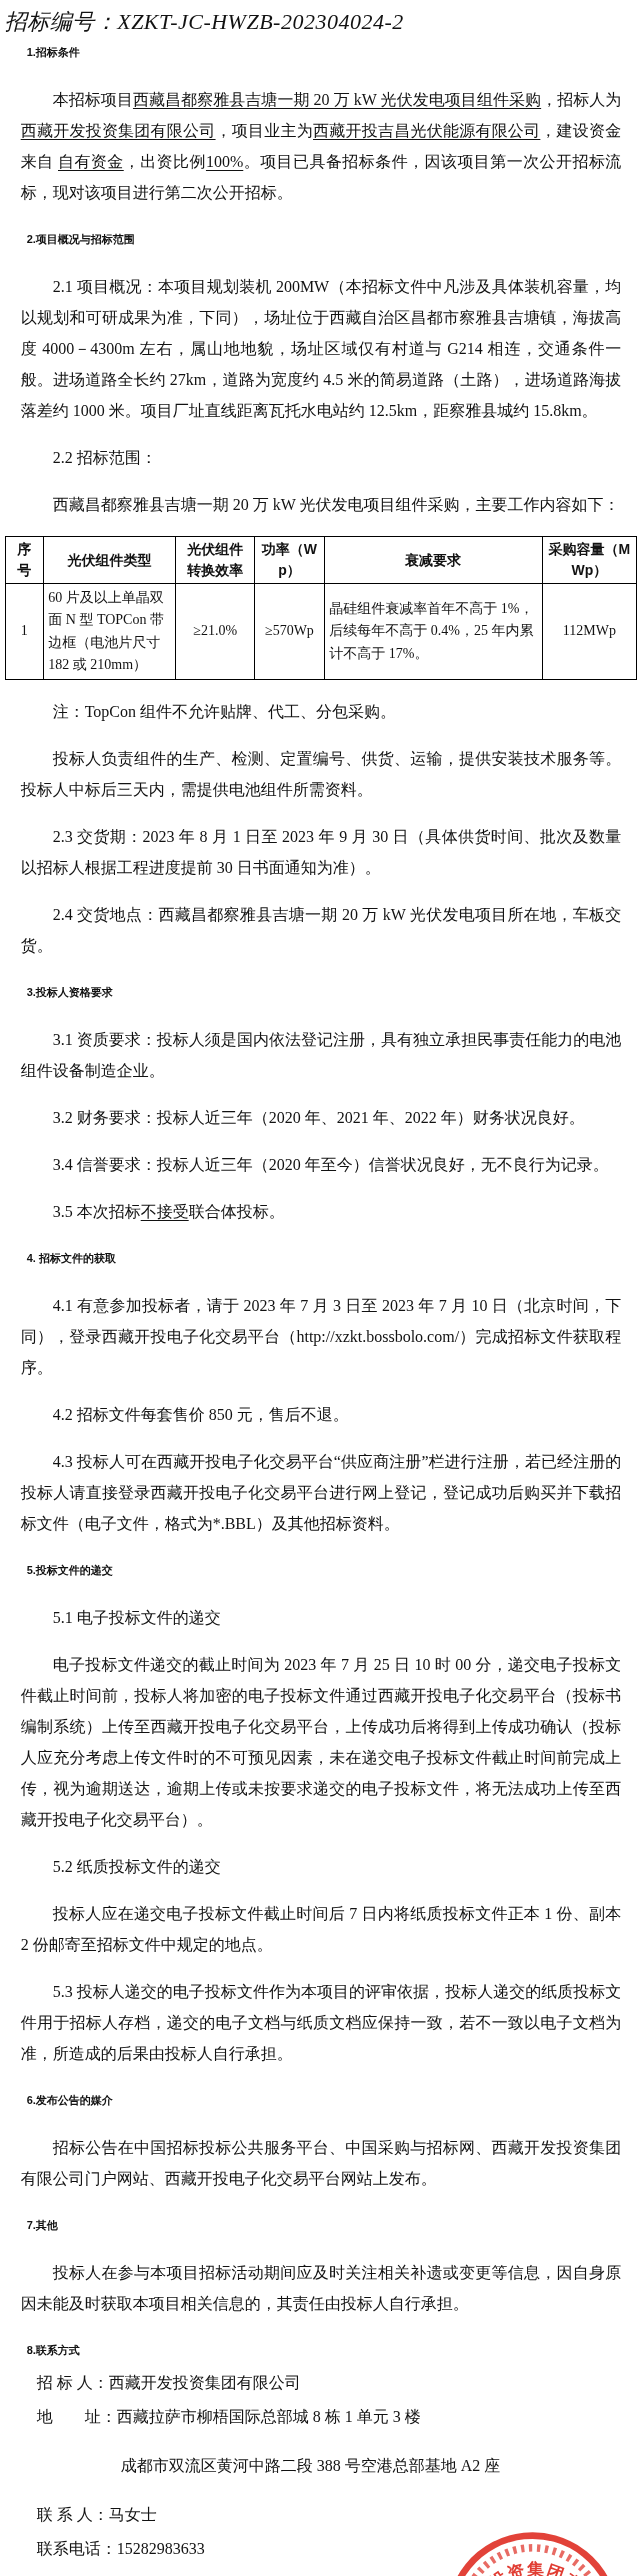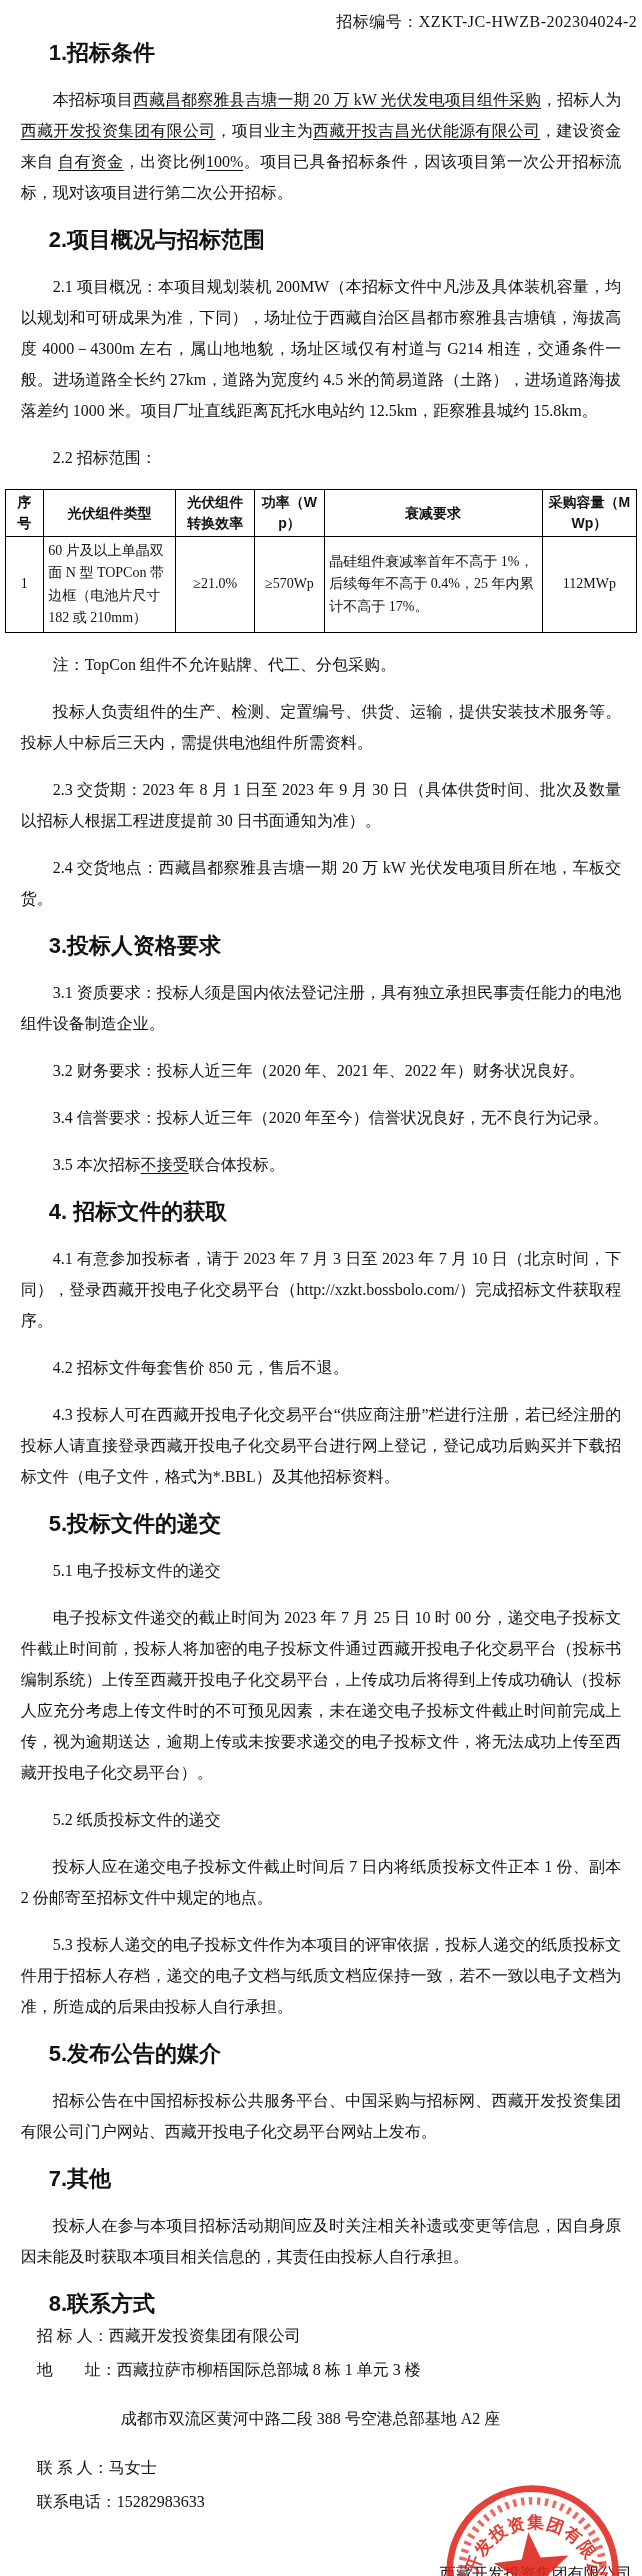--- a/index.html
+++ b/index.html
@@ -11,31 +11,32 @@
     padding:5.6px 4.7px 0 4.7px;
     font-family:"Liberation Serif","DejaVu Serif",serif;
     font-size:16px;
     line-height:31px;
     color:#121212;
     text-align:justify;
     word-break:break-all;
     overflow:hidden;
   }
   .title{
-    text-align:right;
+    text-align:left;
     text-indent:0;
-    font-size:16px;
+    font-size:22px;
     letter-spacing:0.5px;
+    font-style:italic;
   }
   .hd{
     font-family:"Liberation Sans","DejaVu Sans",sans-serif;
     font-weight:bold;
     text-indent:2em;
     margin:0;
-    font-size:22px;
+    font-size:11px;
     line-height:31px;
   }
   p{margin:16px;text-indent:2em;}
   .u{text-decoration:underline;text-underline-offset:2.8px;}
   
   table.scope{
     width:100%;
     border-collapse:collapse;
     margin:4.7px 0 2.8px 0;
     table-layout:fixed;
@@ -80,20 +81,21 @@
 <div class="page">
 
   <div class="title">招标编号：XZKT-JC-HWZB-202304024-2</div>
 
   <h2 class="hd">1.招标条件</h2>
   <p><span>本招标项目</span><span class="u">西藏昌都察雅县吉塘一期 20 万 kW 光伏发电项目组件采购</span><span>，招标人为 </span><span class="u">西藏开发投资集团有限公司</span><span>，项目业主为</span><span class="u">西藏开投吉昌光伏能源有限公司</span><span>，建设资金来自 </span><span class="u">自有资金</span><span>，出资比例</span><span class="u">100%</span><span>。项目已具备招标条件，因该项目第一次公开招标流标，现对该项目进行第二次公开招标。</span></p>
 
   <h2 class="hd">2.项目概况与招标范围</h2>
   <p>2.1 项目概况：本项目规划装机 200MW（本招标文件中凡涉及具体装机容量，均以规划和可研成果为准，下同），场址位于西藏自治区昌都市察雅县吉塘镇，海拔高度 4000－4300m 左右，属山地地貌，场址区域仅有村道与 G214 相连，交通条件一般。进场道路全长约 27km，道路为宽度约 4.5 米的简易道路（土路），进场道路海拔落差约 1000 米。项目厂址直线距离瓦托水电站约 12.5km，距察雅县城约 15.8km。</p>
   <p>2.2 招标范围：</p>
+  <p>西藏昌都察雅县吉塘一期 20 万 kW 光伏发电项目组件采购，主要工作内容如下：</p>
 
   <table class="scope">
     <colgroup>
       <col style="width:6%">
         <col style="width:21%">
         <col style="width:12.5%">
         <col style="width:11%">
         <col style="width:34.5%">
         <col style="width:15%">
     </colgroup>
@@ -135,21 +137,21 @@
   <p>4.2 招标文件每套售价 850 元，售后不退。</p>
   <p>4.3 投标人可在西藏开投电子化交易平台“供应商注册”栏进行注册，若已经注册的投标人请直接登录西藏开投电子化交易平台进行网上登记，登记成功后购买并下载招标文件（电子文件，格式为*.BBL）及其他招标资料。</p>
 
   <h2 class="hd">5.投标文件的递交</h2>
   <p>5.1 电子投标文件的递交</p>
   <p>电子投标文件递交的截止时间为 2023 年 7 月 25 日 10 时 00 分，递交电子投标文件截止时间前，投标人将加密的电子投标文件通过西藏开投电子化交易平台（投标书编制系统）上传至西藏开投电子化交易平台，上传成功后将得到上传成功确认（投标人应充分考虑上传文件时的不可预见因素，未在递交电子投标文件截止时间前完成上传，视为逾期送达，逾期上传或未按要求递交的电子投标文件，将无法成功上传至西藏开投电子化交易平台）。</p>
   <p>5.2 纸质投标文件的递交</p>
   <p>投标人应在递交电子投标文件截止时间后 7 日内将纸质投标文件正本 1 份、副本 2 份邮寄至招标文件中规定的地点。</p>
   <p>5.3 投标人递交的电子投标文件作为本项目的评审依据，投标人递交的纸质投标文件用于招标人存档，递交的电子文档与纸质文档应保持一致，若不一致以电子文档为准，所造成的后果由投标人自行承担。</p>
 
-  <h2 class="hd">5.发布公告的媒介</h2>
+  <h2 class="hd">6.发布公告的媒介</h2>
   <p>招标公告在中国招标投标公共服务平台、中国采购与招标网、西藏开发投资集团有限公司门户网站、西藏开投电子化交易平台网站上发布。</p>
 
   <h2 class="hd">7.其他</h2>
   <p>投标人在参与本项目招标活动期间应及时关注相关补遗或变更等信息，因自身原因未能及时获取本项目相关信息的，其责任由投标人自行承担。</p>
 
   <h2 class="hd">8.联系方式</h2>
   <p class="contact-row"><span class="lbl">招 标 人：</span><span>西藏开发投资集团有限公司</span></p>
   <p class="contact-row"><span class="lbl">地　　址：</span><span>西藏拉萨市柳梧国际总部城 8 栋 1 单元 3 楼</span></p>
   <p class="addr2">成都市双流区黄河中路二段 388 号空港总部基地 A2 座</p>
   <p class="contact-row"><span class="lbl">联 系 人：</span><span>马女士</span></p>

